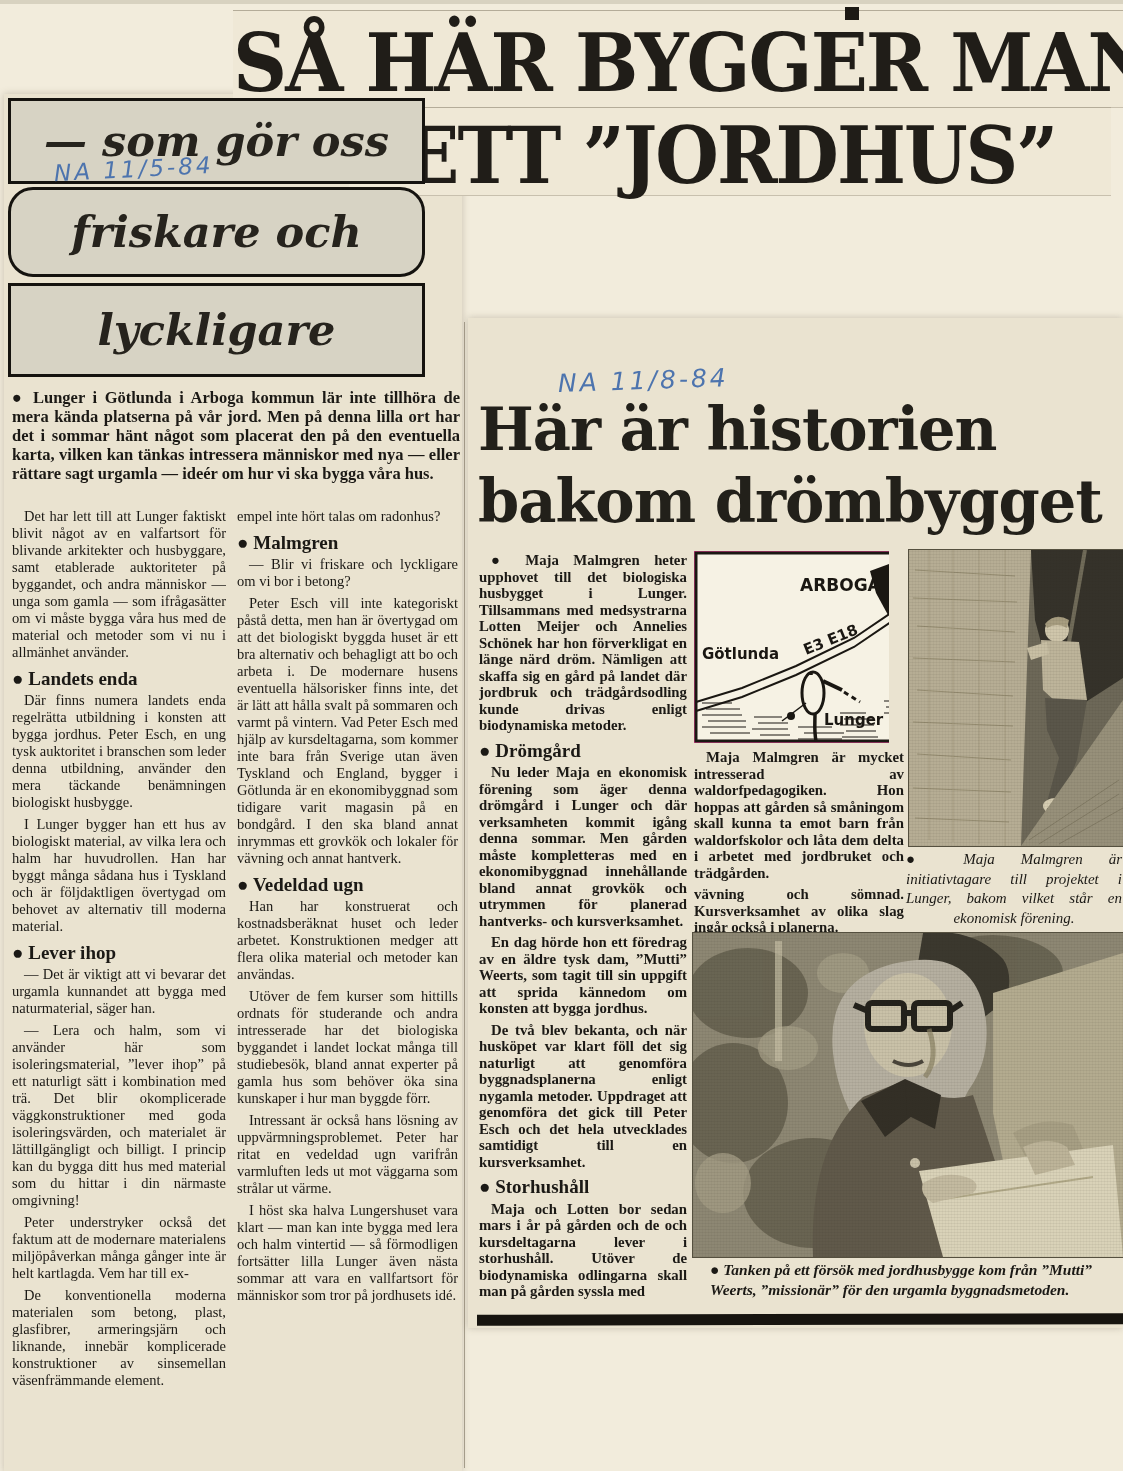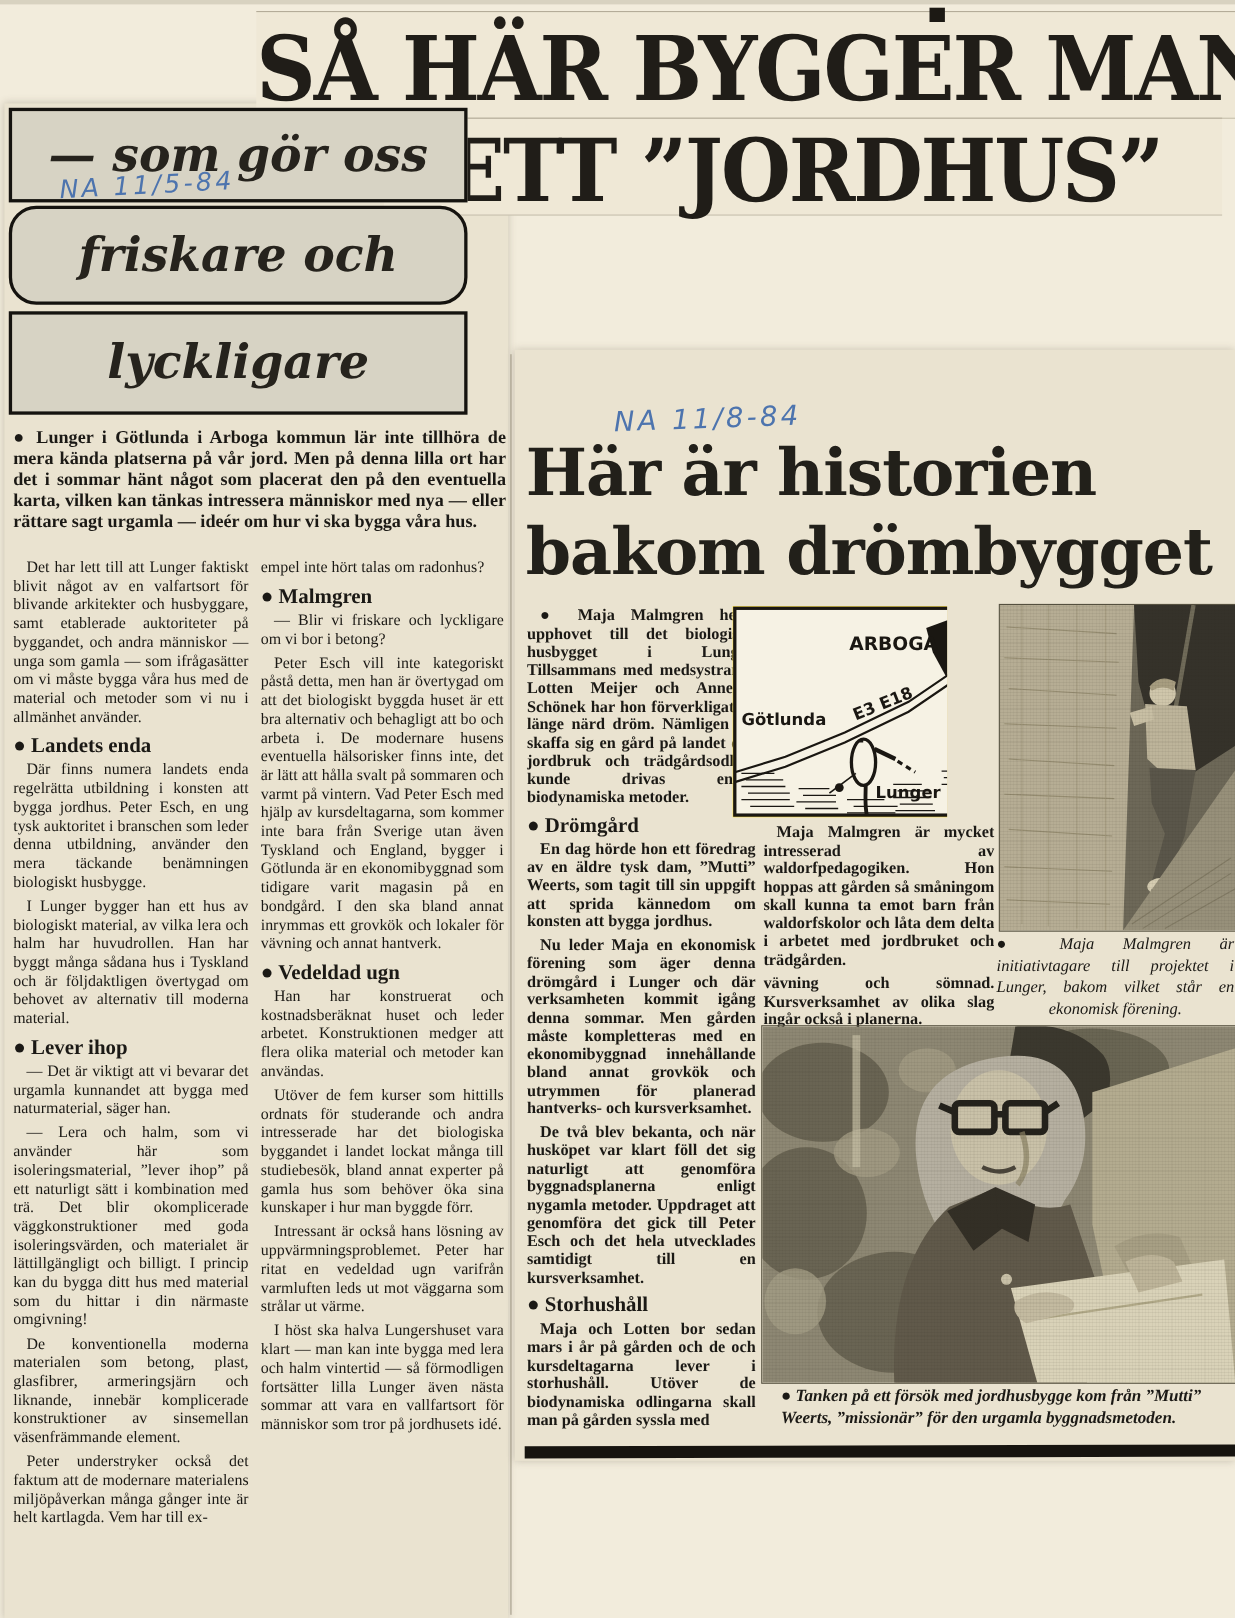--- a/index.html
+++ b/index.html
@@ -63,22 +63,22 @@
   <div class="leadpara" style="left:12px;top:384px;width:448px;">● Lunger i Götlunda i Arboga kommun lär inte tillhöra de mera kända platserna på vår jord. Men på denna lilla ort har det i sommar hänt något som placerat den på den eventuella karta, vilken kan tänkas intressera människor med nya — eller rättare sagt urgamla — ideér om hur vi ska bygga våra hus.</div>
 
   <div class="col" style="left:12px;top:504px;width:214px;height:962px;">
       <div class="para">Det har lett till att Lunger faktiskt blivit något av en valfartsort för blivande arkitekter och husbyggare, samt etablerade auktoriteter på byggandet, och andra människor — unga som gamla — som ifrågasätter om vi måste bygga våra hus med de material och metoder som vi nu i allmänhet använder.</div>
       <div class="subhead">● Landets enda</div>
       <div class="para">Där finns numera landets enda regelrätta utbildning i konsten att bygga jordhus. Peter Esch, en ung tysk auktoritet i branschen som leder denna utbildning, använder den mera täckande benämningen biologiskt husbygge.</div>
       <div class="para">I Lunger bygger han ett hus av biologiskt material, av vilka lera och halm har huvudrollen. Han har byggt många sådana hus i Tyskland och är följdaktligen övertygad om behovet av alternativ till moderna material.</div>
       <div class="subhead">● Lever ihop</div>
       <div class="para">— Det är viktigt att vi bevarar det urgamla kunnandet att bygga med naturmaterial, säger han.</div>
       <div class="para">— Lera och halm, som vi använder här som isoleringsmaterial, ”lever ihop” på ett naturligt sätt i kombination med trä. Det blir okomplicerade väggkonstruktioner med goda isoleringsvärden, och materialet är lättillgängligt och billigt. I princip kan du bygga ditt hus med material som du hittar i din närmaste omgivning!</div>
+      <div class="para">Peter understryker också det faktum att de modernare materialens miljöpåverkan många gånger inte är helt kartlagda. Vem har till ex-</div>
       <div class="para">De konventionella moderna materialen som betong, plast, glasfibrer, armeringsjärn och liknande, innebär komplicerade konstruktioner av sinsemellan väsenfrämmande element.</div>
-      <div class="para">Peter understryker också det faktum att de modernare materialens miljöpåverkan många gånger inte är helt kartlagda. Vem har till ex-</div>
     </div>
   <div class="col" style="left:237px;top:504px;width:221px;height:962px;">
       <div class="para cont">empel inte hört talas om radonhus?</div>
       <div class="subhead">● Malmgren</div>
       <div class="para">— Blir vi friskare och lyckligare om vi bor i betong?</div>
       <div class="para">Peter Esch vill inte kategoriskt påstå detta, men han är övertygad om att det biologiskt byggda huset är ett bra alternativ och behagligt att bo och arbeta i. De modernare husens eventuella hälsorisker finns inte, det är lätt att hålla svalt på sommaren och varmt på vintern. Vad Peter Esch med hjälp av kursdeltagarna, som kommer inte bara från Sverige utan även Tyskland och England, bygger i Götlunda är en ekonomibyggnad som tidigare varit magasin på en bondgård. I den ska bland annat inrymmas ett grovkök och lokaler för vävning och annat hantverk.</div>
       <div class="subhead">● Vedeldad ugn</div>
       <div class="para">Han har konstruerat och kostnadsberäknat huset och leder arbetet. Konstruktionen medger att flera olika material och metoder kan användas.</div>
       <div class="para">Utöver de fem kurser som hittills ordnats för studerande och andra intresserade har det biologiska byggandet i landet lockat många till studiebesök, bland annat experter på gamla hus som behöver öka sina kunskaper i hur man byggde förr.</div>
       <div class="para">Intressant är också hans lösning av uppvärmningsproblemet. Peter har ritat en vedeldad ugn varifrån varmluften leds ut mot väggarna som strålar ut värme.</div>
@@ -87,32 +87,32 @@
 
   <div class="vrule" style="left:464px;top:318px;height:1146px;"></div>
 
   <div class="handwriting" style="left:558px;top:362px;font-size:25px;transform:rotate(-2deg);">NA 11/8-84</div>
   <div class="rheadline" style="left:478px;top:390px;">Här är historien</div>
   <div class="rheadline" style="left:478px;top:462px;text-align:center;">bakom drömbygget</div>
 
   <div class="col boldcol" style="left:479px;top:548px;width:208px;height:756px;">
       <div class="para">● Maja Malmgren heter upphovet till det biologiska husbygget i Lunger. Tillsammans med medsystrarna Lotten Meijer och Annelies Schönek har hon förverkligat en länge närd dröm. Nämligen att skaffa sig en gård på landet där jordbruk och trädgårdsodling kunde drivas enligt biodynamiska metoder.</div>
       <div class="subhead">● Drömgård</div>
+      <div class="para">Nu leder Maja en ekonomisk förening som äger denna drömgård i Lunger och där verksamheten kommit igång denna sommar. Men gården måste kompletteras med en ekonomibyggnad innehållande bland annat grovkök och utrymmen för planerad hantverks- och kursverksamhet.</div>
       <div class="para">En dag hörde hon ett föredrag av en äldre tysk dam, ”Mutti” Weerts, som tagit till sin uppgift att sprida kännedom om konsten att bygga jordhus.</div>
-      <div class="para">Nu leder Maja en ekonomisk förening som äger denna drömgård i Lunger och där verksamheten kommit igång denna sommar. Men gården måste kompletteras med en ekonomibyggnad innehållande bland annat grovkök och utrymmen för planerad hantverks- och kursverksamhet.</div>
       <div class="para">De två blev bekanta, och när husköpet var klart föll det sig naturligt att genomföra byggnadsplanerna enligt nygamla metoder. Uppdraget att genomföra det gick till Peter Esch och det hela utvecklades samtidigt till en kursverksamhet.</div>
       <div class="subhead">● Storhushåll</div>
       <div class="para">Maja och Lotten bor sedan mars i år på gården och de och kursdeltagarna lever i storhushåll. Utöver de biodynamiska odlingarna skall man på gården syssla med</div>
     </div>
   <div class="col boldcol" style="left:694px;top:745px;width:210px;height:214px;">
       <div class="para">Maja Malmgren är mycket intresserad av waldorfpedagogiken. Hon hoppas att gården så småningom skall kunna ta emot barn från waldorfskolor och låta dem delta i arbetet med jordbruket och trädgården.</div>
       <div class="para cont">vävning och sömnad. Kursverksamhet av olika slag ingår också i planerna.</div>
     </div>
 
-  <div class="photo" style="left:666px;top:547px;width:195px;height:192px;background:#fde047;border:none;">
+  <div class="photo" style="left:694px;top:547px;width:195px;height:192px;background:#ec4899;border:none;">
     <svg width="212" height="192" viewBox="0 0 212 192">
       <rect x="2" y="2" width="208" height="188" fill="#f6f2e4" stroke="#1a1712" stroke-width="3"></rect>
 
       <path d="M2,160 L48,146 L102,124 L160,96 L210,62" fill="none" stroke="#1a1712" stroke-width="2"></path>
       <path d="M2,151 L48,137 L102,115 L160,87 L210,53" fill="none" stroke="#1a1712" stroke-width="2"></path>
 
       <polygon points="176,20 208,8 210,62 194,64 182,42" fill="#1a1712"></polygon>
 
       <ellipse cx="119" cy="142" rx="11" ry="21" fill="none" stroke="#1a1712" stroke-width="3"></ellipse>
       <path d="M117,121 L117,124 M121,163 C121,172 120,180 122,190" fill="none" stroke="#1a1712" stroke-width="3.5"></path>

